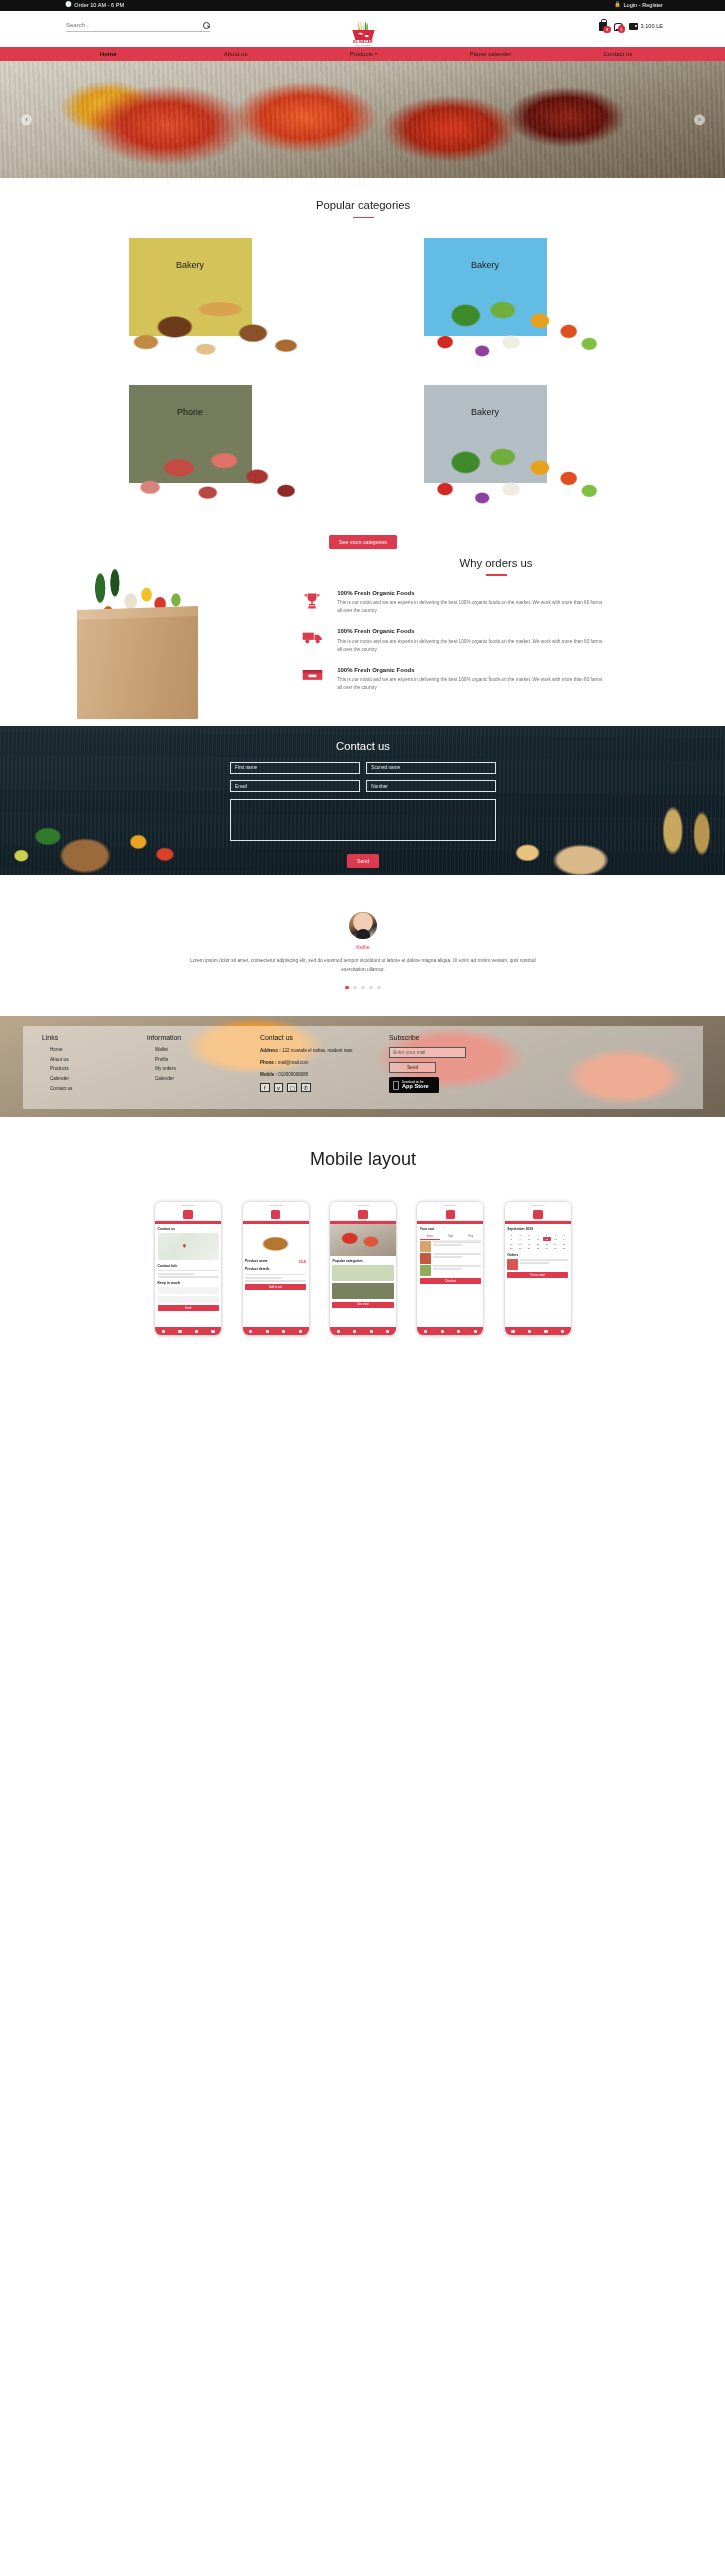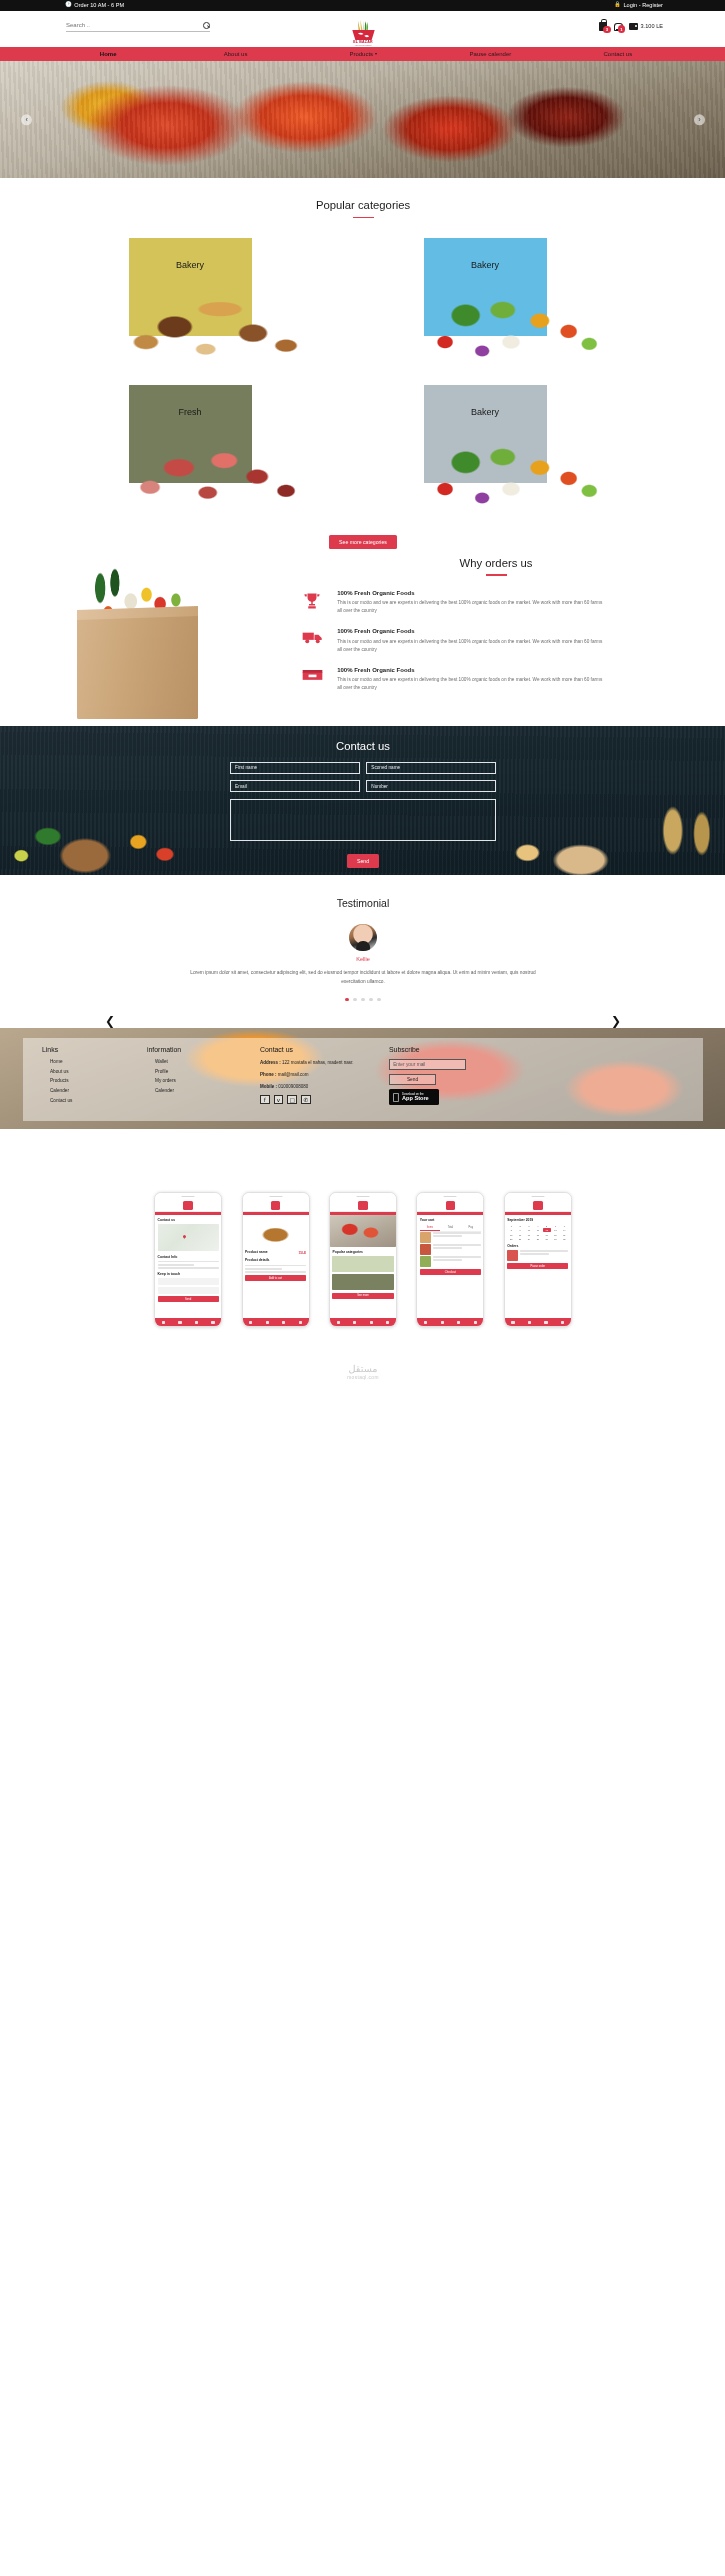--- a/index.html
+++ b/index.html
@@ -525,21 +525,21 @@
         </div>
         <div class="cat-card">
           <div class="cat-bg" style="background: rgb(98, 188, 227);"></div>
           <div class="cat-label">Bakery</div>
           <div class="cat-img veg-img"></div>
         </div>
       </div>
       <div class="cat-row">
         <div class="cat-card">
           <div class="cat-bg" style="background: rgb(118, 125, 92);"></div>
-          <div class="cat-label">Fresh</div>
+          <div class="cat-label">Phone</div>
           <div class="cat-img meat-img"></div>
         </div>
         <div class="cat-card">
           <div class="cat-bg" style="background: rgb(179, 189, 196);"></div>
           <div class="cat-label">Bakery</div>
           <div class="cat-img veg-img"></div>
         </div>
       </div>
     </div>
 
@@ -612,21 +612,20 @@
         <input class="f-input" placeholder="Number" style="">
       </div>
       <textarea class="f-area" placeholder="" style=""></textarea>
       <div class="send-wrap">
         <button class="btn-red">Send</button>
       </div>
     </div>
   </div>
 
   <div class="testimonial">
-    <h2>Testimonial</h2>
     <div class="t-arrow left">❮</div>
     <div class="t-arrow right">❯</div>
     <div class="avatar"></div>
     <div class="testi-name">Kellie</div>
     <div class="testi-text">Lorem ipsum dolor sit amet, consectetur adipiscing elit, sed do eiusmod tempor incididunt ut labore et dolore magna aliqua. Ut enim ad minim veniam, quis nostrud exercitation ullamco.</div>
     <div class="dots" id="dots">
         <span class="dot active"></span>
         <span class="dot"></span>
         <span class="dot"></span>
         <span class="dot"></span>
@@ -685,20 +684,21 @@
           <span class="as-text">
             <span class="as-small">Download on the</span>
             <span class="as-big">App Store</span>
           </span>
         </div>
       </div>
     </div>
   </div>
 
   <div class="mobile-section">
+    <h2>Mobile layout</h2>
     <div class="phones">
 
       <div class="phone">
         <div class="ph-notch"></div>
         <div class="ph-head">
             <div class="ph-logo"></div>
           </div>
         <div class="ph-bar"></div>
         <div class="ph-body">
           <div class="ph-title">Contact us</div>
@@ -861,20 +861,16 @@
         </div>
         <div class="ph-foot">
           <span></span>
             <span></span>
           <span></span>
             <span></span>
         </div>
       </div>
 
     </div>
-    <div class="watermark">
-      <span>مستقل</span>
-      <small>mostaql.com</small>
-    </div>
   </div>
 
 </div>
 
 
 </body></html>

